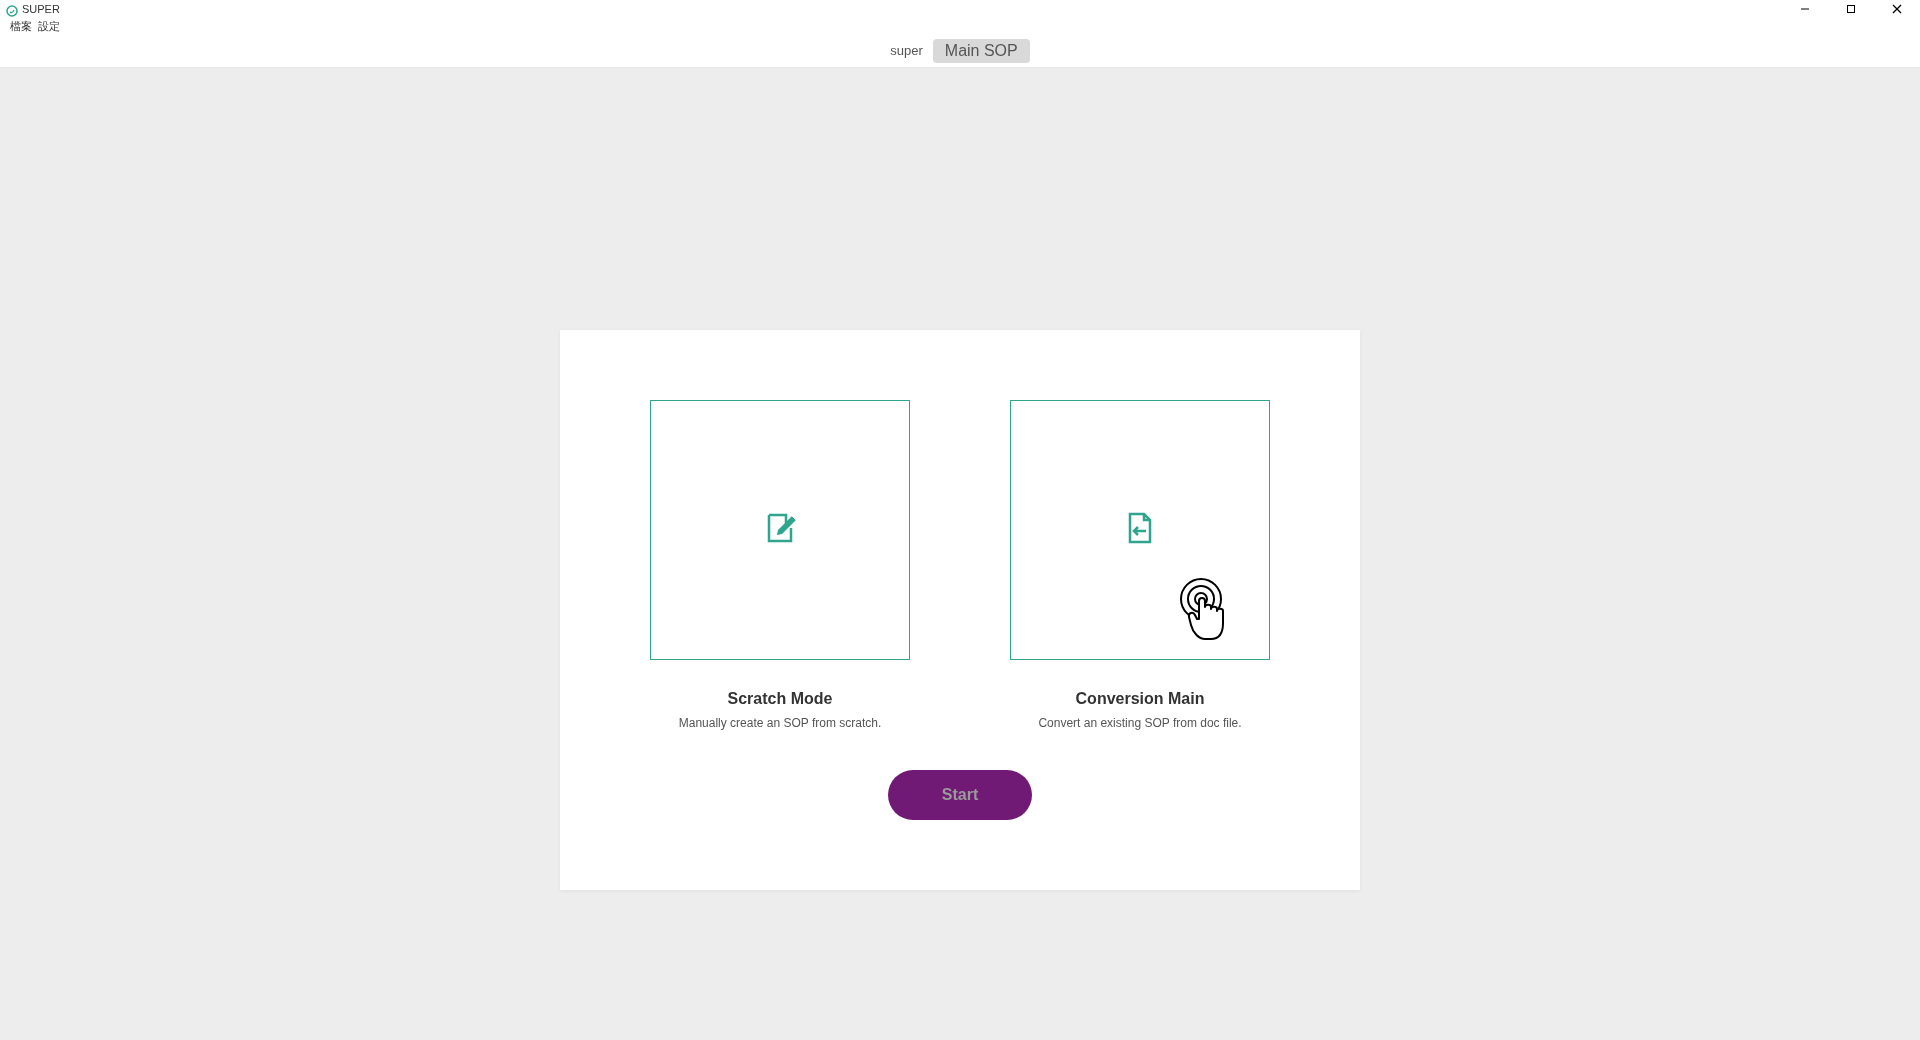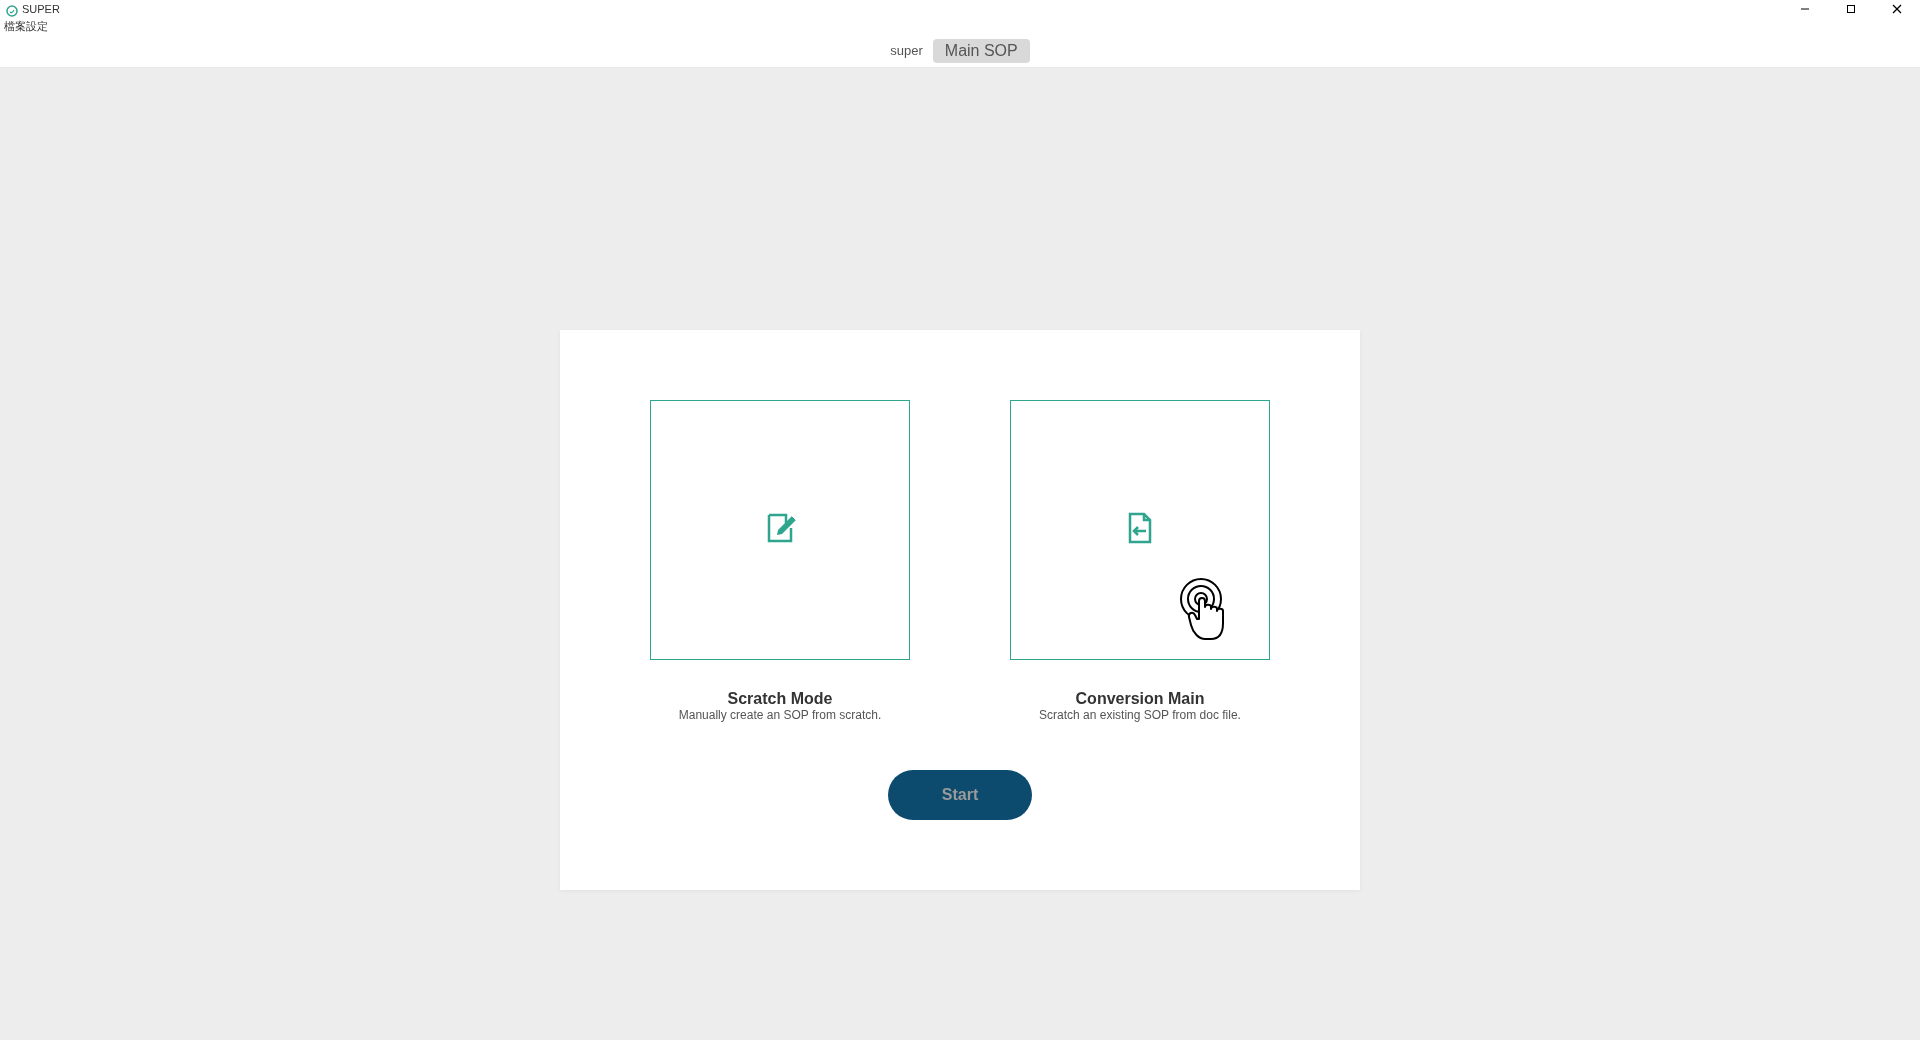--- a/index.html
+++ b/index.html
@@ -48,23 +48,24 @@
       font-size: 10px;
       color: #000;
       cursor: pointer;
     }
     .window-control svg { width: 10px; height: 10px; }
     .menubar {
       height: 16px;
       background: #ffffff;
       display: flex;
       align-items: center;
-      padding: 0 4px;
+      padding: 0 10px;
       font-size: 11px;
       color: #333;
+      gap: 6px;
     }
     .menubar-item { cursor: pointer; }
     .tabbar {
       height: 34px;
       background: #ffffff;
       border-bottom: 1px solid #e8e8e8;
       display: flex;
       align-items: center;
       justify-content: center;
       gap: 10px;
@@ -128,40 +129,41 @@
       width: 36px;
       height: 36px;
     }
     .option-title {
       margin-top: 30px;
       font-size: 16px;
       color: #333;
       font-weight: 600;
     }
     .option-desc {
+      margin-top: 8px;
       font-size: 12px;
       color: #555;
       text-align: center;
     }
     .cursor-overlay {
       position: absolute;
       right: 20px;
       bottom: 8px;
       width: 80px;
       height: 80px;
       pointer-events: none;
     }
     .start-button {
       position: absolute;
       left: 50%;
       bottom: 70px;
       transform: translateX(-50%);
       width: 144px;
       height: 50px;
-      background: #0c4a6e;
+      background: #701a75;
       color: #9a9a9a;
       border: none;
       border-radius: 25px;
       font-size: 16px;
       font-weight: 600;
       cursor: pointer;
       margin-top: 39px;
     }
   </style>
 </head>
@@ -237,19 +239,19 @@
           <div class="cursor-overlay">
             <svg viewBox="0 0 80 80">
               <circle cx="32" cy="28" r="20" fill="none" stroke="#000" stroke-width="2"></circle>
               <circle cx="32" cy="28" r="13" fill="none" stroke="#000" stroke-width="2"></circle>
               <circle cx="32" cy="28" r="6" fill="none" stroke="#000" stroke-width="2"></circle>
               <path d="M30 30 C30 26 36 26 36 30 L36 36 C36 33 42 33 42 36 L42 38 C42 35 48 35 48 38 L48 40 C48 37 54 37 54 40 L54 52 C54 62 50 68 42 68 L36 68 C30 68 24 62 22 54 L20 46 C19 42 24 40 26 44 L28 48 L30 48 Z" fill="#ffffff" stroke="#000" stroke-width="2" stroke-linejoin="round"></path>
             </svg>
           </div>
         </div>
         <div class="option-title">Conversion Main</div>
-        <div class="option-desc">Scratch an existing SOP from doc file.</div>
+        <div class="option-desc">Convert an existing SOP from doc file.</div>
       </div>
 
     </div>
     <button class="start-button">Start</button>
   </div>
 </div>
 
 </body></html>

